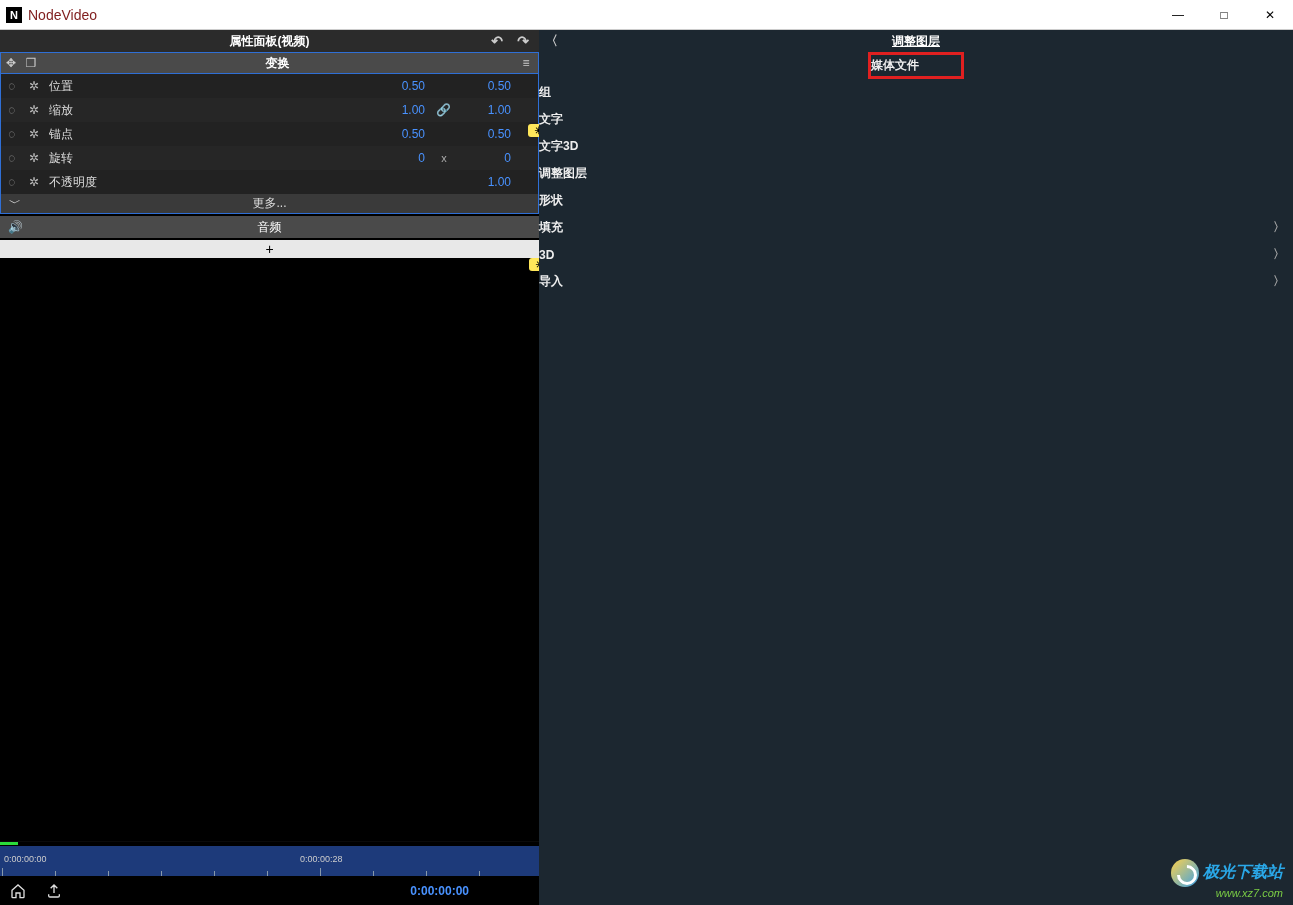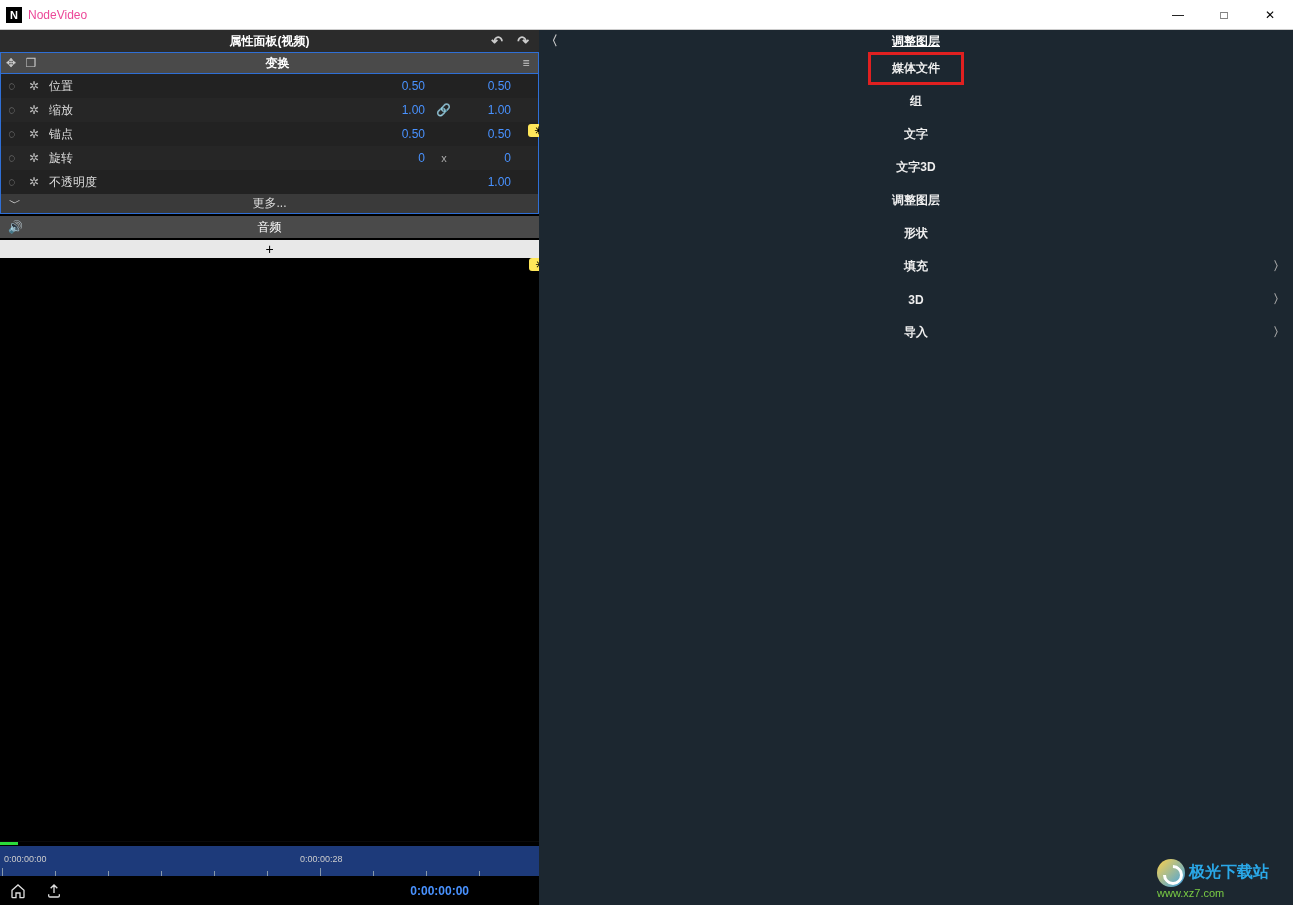--- a/index.html
+++ b/index.html
@@ -1,20 +1,20 @@
 <!DOCTYPE html>
 <html><head>
 <meta charset="utf-8">
 <style>
 * { margin:0; padding:0; box-sizing:border-box; font-family:"Microsoft YaHei",Arial,sans-serif; user-select:none; }
 html,body{width:1293px;height:905px;background:#000;overflow:hidden;}
 .titlebar{height:30px;background:#fff;display:flex;align-items:center;justify-content:space-between;padding:0 0 0 6px;border-bottom:1px solid #ccc;}
 .titlebar-left{display:flex;align-items:center;gap:6px;}
 .app-icon{width:16px;height:16px;background:#000;color:#fff;font-size:11px;font-weight:bold;display:flex;align-items:center;justify-content:center;}
-.titlebar-title{font-size:12px;color:#ec4899;}
+.titlebar-title{font-size:14px;color:#7f1d1d;}
 .titlebar-controls{display:flex;}
 .tb-btn{width:46px;height:30px;display:flex;align-items:center;justify-content:center;font-size:12px;color:#000;cursor:pointer;}
 .workspace{display:flex;height:875px;}
 .left-panel{width:539px;height:875px;background:#000;display:flex;flex-direction:column;position:relative;}
 .right-panel{flex:1;height:875px;background:#1c2730;position:relative;}
 
 .prop-header{height:22px;background:#2b2b2b;display:flex;align-items:center;justify-content:center;position:relative;color:#fff;font-size:12px;font-weight:bold;}
 .prop-header .undo{position:absolute;right:36px;color:#ccc;font-size:14px;cursor:pointer;}
 .prop-header .redo{position:absolute;right:10px;color:#ccc;font-size:14px;cursor:pointer;}
 
@@ -57,25 +57,25 @@
 .tl-tick-label{position:absolute;top:8px;font-size:9px;color:#ccc;}
 .tl-ruler{position:absolute;left:0;right:0;bottom:0;height:8px;}
 .tl-ruler span{position:absolute;bottom:0;width:1px;height:5px;background:#8899aa;}
 .tl-bottom{height:30px;background:#000;display:flex;align-items:center;padding:0 10px;gap:20px;position:relative;}
 .tl-bottom .icon{color:#ddd;font-size:14px;cursor:pointer;}
 .tl-bottom .time{position:absolute;right:70px;color:#4992ff;font-size:12px;font-weight:bold;}
 
 .right-header{height:22px;display:flex;align-items:center;justify-content:center;color:#fff;font-size:12px;font-weight:bold;text-decoration:underline;position:relative;}
 .right-header .back{position:absolute;left:6px;color:#ccc;font-size:13px;}
 .layer-list{display:flex;flex-direction:column;}
-.layer-item{height:33px;display:flex;align-items:center;justify-content:center;color:#eee;font-size:12px;font-weight:bold;cursor:pointer;position:relative;}
+.layer-item{height:27px;display:flex;align-items:center;color:#eee;font-size:12px;font-weight:bold;cursor:pointer;position:relative;}
 .layer-item .chev-r{position:absolute;right:8px;color:#aaa;font-size:12px;}
 .layer-highlight{border:3px solid #e02020;margin:0 auto;width:96px;}
 
-.watermark{position:absolute;right:24px;bottom:6px;line-height:1.1;}
+.watermark{position:absolute;right:10px;bottom:6px;text-align:right;font-style:italic;line-height:1.1;}
 .watermark .line1{color:#2aa8e8;font-size:16px;font-weight:bold;}
 .watermark .line2{color:#7acc44;font-size:11px;}
 .wm-logo{width:28px;height:28px;border-radius:50%;background:linear-gradient(135deg,#ffd24a,#3aa0e8);display:inline-block;vertical-align:middle;margin-right:4px;position:relative;}
 .wm-logo::after{content:"";position:absolute;left:6px;top:6px;width:14px;height:14px;border:3px solid #fff;border-left-color:transparent;border-radius:50%;transform:rotate(45deg);}
 svg{display:block;}
 </style>
 </head>
 <body>
 
 <div class="titlebar">

